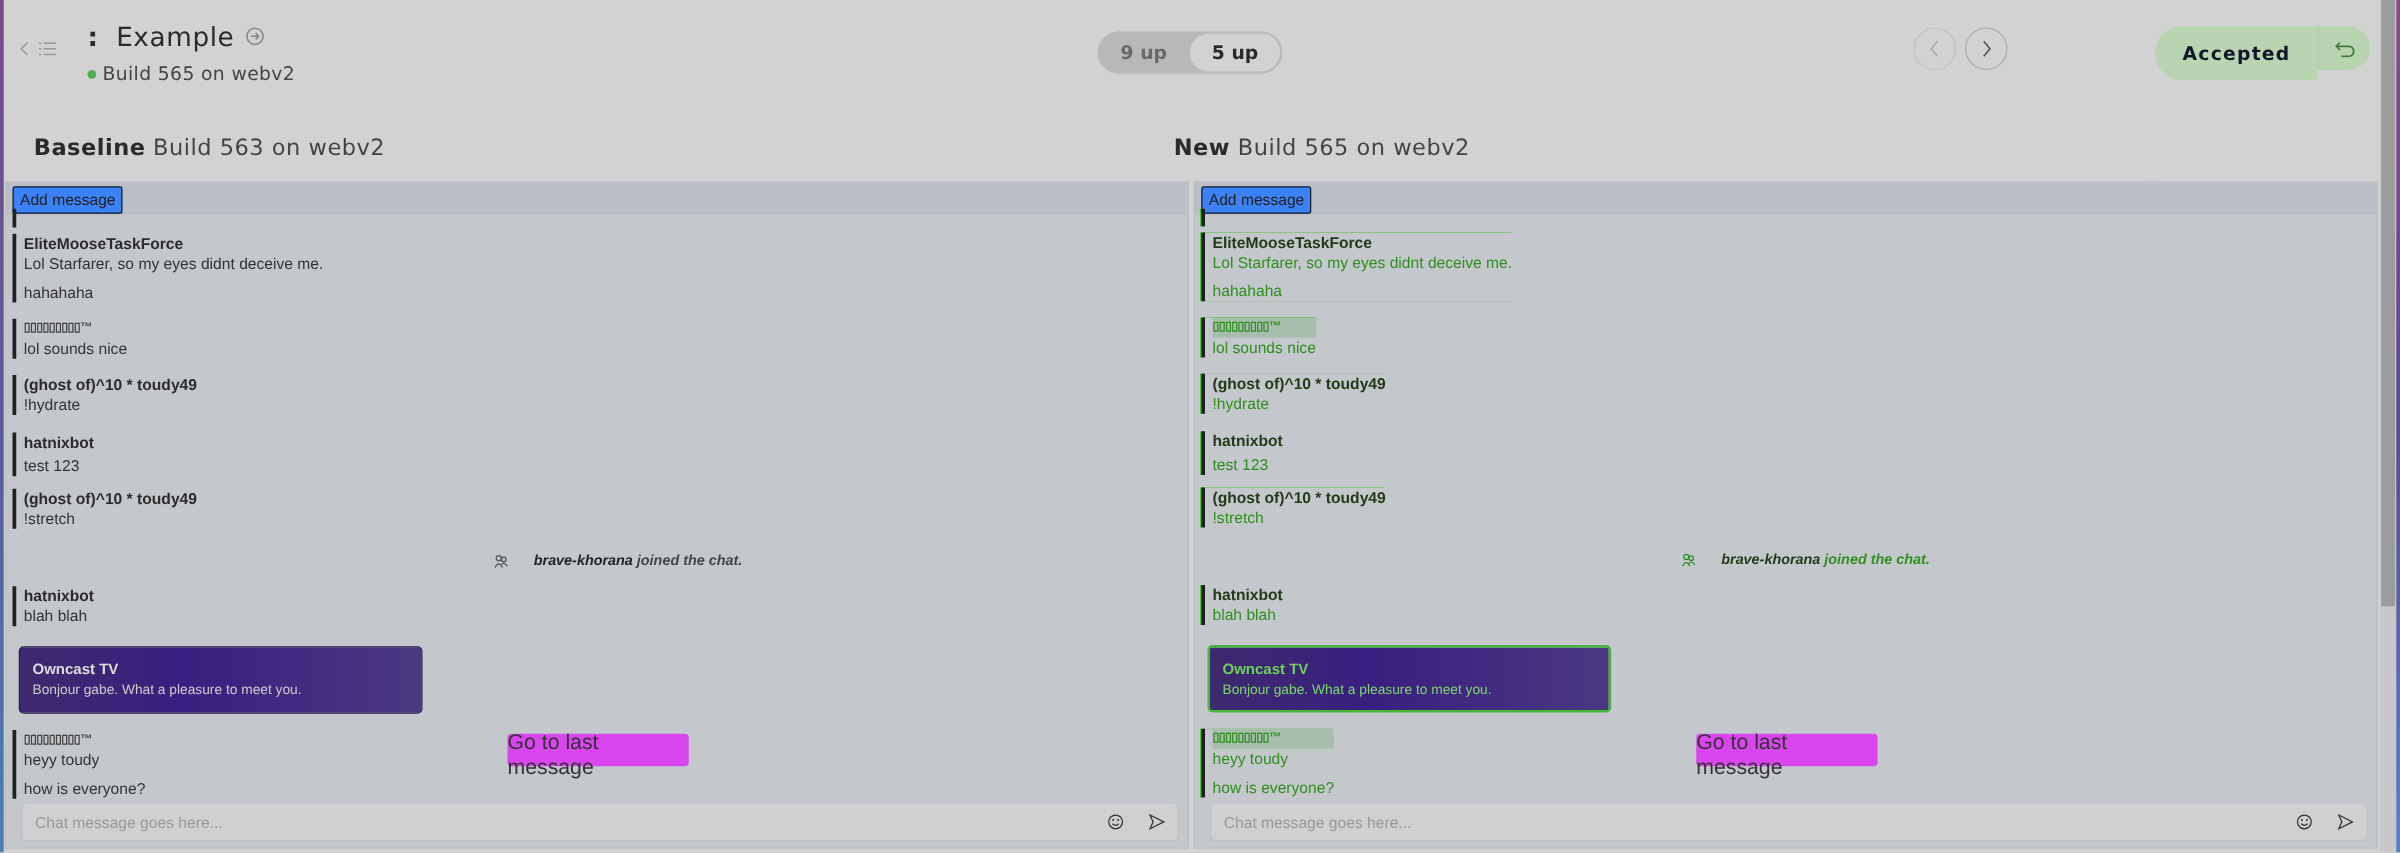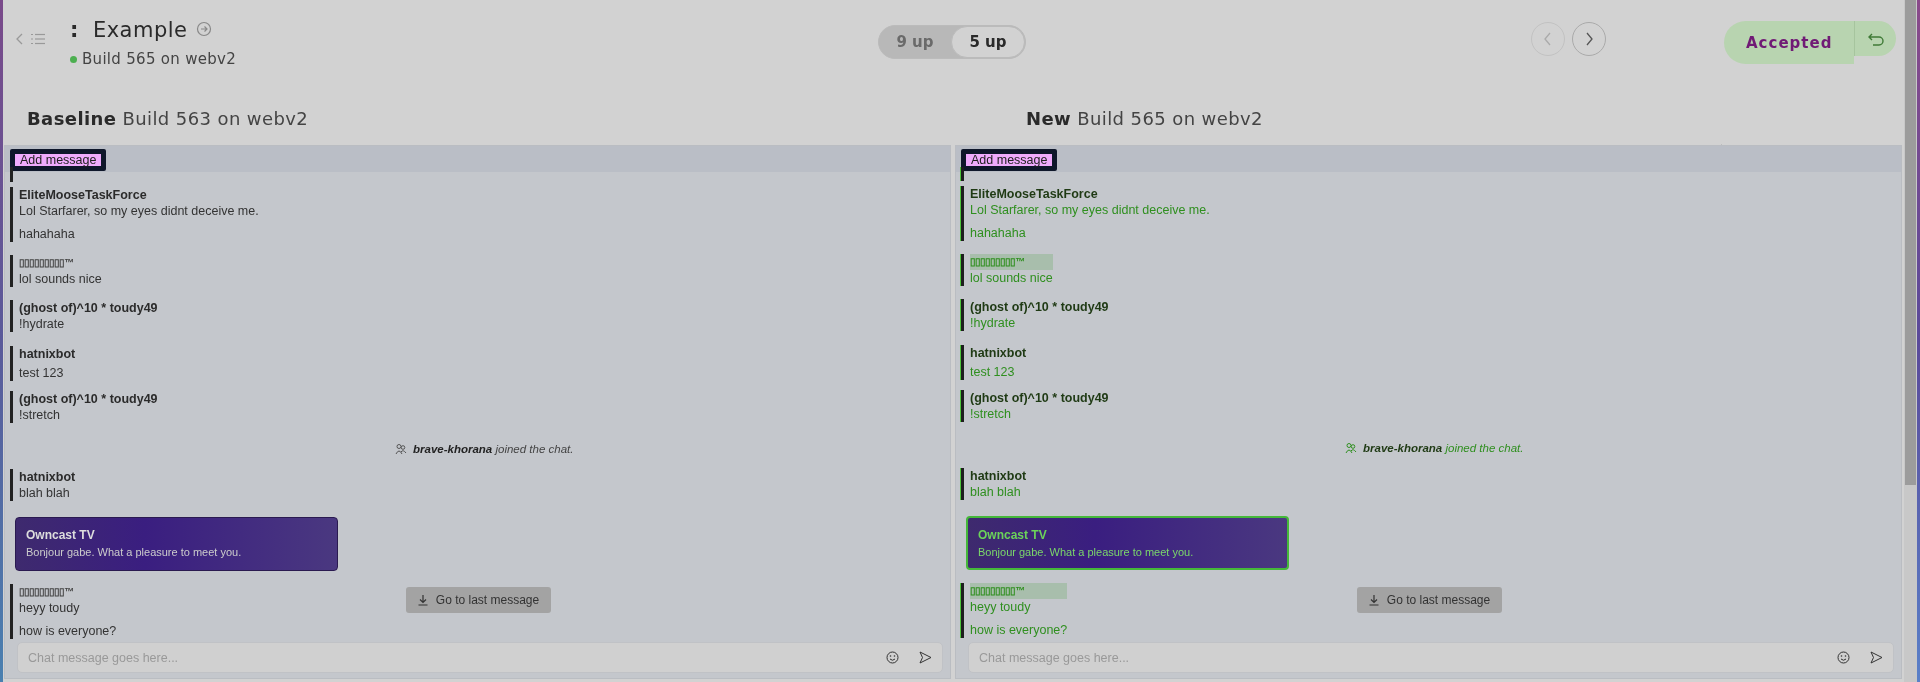--- a/index.html
+++ b/index.html
@@ -50,21 +50,21 @@
   }
   .toggle .opt { flex: 1; display: flex; align-items: center; justify-content: center; color: #6a6a6a; border-radius: 17px; }
   .toggle .opt.active { background: #d2d2d2; color: #2a2a2a; border: 1px solid #bbb; }
 
   .pager { position: absolute; left: 1531px; top: 22px; display: flex; gap: 7px; }
   .pager .pbtn { width: 34px; height: 34px; border-radius: 50%; border: 1px solid #aaa; display: flex; align-items: center; justify-content: center; color: #666; }
   .pager .pbtn.disabled { border-color: #c2c2c2; color: #aaa; }
 
   .accept-group { position: absolute; left: 1724px; top: 21px; display: flex; }
   .accepted {
-    height: 43px; padding: 4px 22px; background: #b8d4b0; color: #701a75;
+    height: 43px; padding: 4px 22px; background: #b8d4b0; color: #0f172a;
     border-radius: 22px 0 0 22px; font-weight: bold; font-size: 15px; letter-spacing: 1px;
     display: flex; align-items: center;
   }
   .undo {
     height: 35px; width: 42px; background: #b8d4b0; color: #3f7a36; border-radius: 0 18px 18px 0;
     border-left: 1px solid #a6c49e; display: flex; align-items: center; justify-content: center;
   }
 
   
   .pane-label { position: absolute; top: 108px; font-size: 18px; color: #444; letter-spacing: 0.4px; text-align: right; }
@@ -74,58 +74,58 @@
   .view-tools .diff { display: flex; align-items: center; gap: 6px; color: #2a85c8; font-weight: bold; font-size: 17px; }
 
   
   .pane {
     position: absolute; top: 145px; height: 534px; background: #c4c7cc;
     border: 1px solid #babdc2; overflow: hidden;
   }
   .pane .topbar { position: absolute; left: 0; top: 0; right: 0; height: 26px; background: #babec6; }
   .add-btn {
     position: absolute; left: 5px; top: 3px; height: 22px; padding: 0 5px;
-    background: #f0abfc; border: 5px solid #0f172a; border-radius: 2px;
+    background: #3b82f6; border: 1px solid #0f172a; border-radius: 2px;
     font-family: "Liberation Sans", sans-serif; font-size: 12.5px; color: #222;
     display: flex; align-items: center;
   }
   .msgs { position: absolute; left: 0; top: 26px; right: 0; bottom: 0; }
   .msg { position: absolute; left: 5px; border-left: 3px solid #222; padding-left: 6px; font-family: "Liberation Sans", sans-serif; }
   .msg .user { font-weight: bold; font-size: 12.5px; color: #2b2b2b; line-height: 16px; }
   .msg .body { font-size: 12.5px; color: #333; line-height: 16px; }
   .msg .body.gap { margin-top: 7px; }
   .msg .user.boxes { font-size: 10px; letter-spacing: -0.5px; color: #444; }
   .new .msg .body, .new .msg .body.gap { color: #2f8f1f; }
   .new .msg .user { color: #1f3a14; }
   .new .msg .user.boxes { color: #2f8f1f; background: #3e9a2e33; }
   .new .msg { border-left-color: #1e1e1e; box-shadow: -1px 0 0 #4cc43a; }
 
   .joined {
     position: absolute; font-family: "Liberation Sans", sans-serif; font-size: 11.5px; color: #444;
-    display: flex; align-items: center; gap: 6px; font-style: italic;
+    display: flex; align-items: center; gap: 20px; font-style: italic; font-weight: bold;
   }
   .joined b { font-style: italic; color: #222; }
   .new .joined { color: #2f8f1f; }
   .new .joined b { color: #1f3a14; }
 
   .owncast {
     position: absolute; left: 10px; width: 323px; height: 54px; border-radius: 4px;
     background: linear-gradient(90deg, #3e2a6e 0%, #3a1e80 40%, #4a3880 100%);
     border: 1px solid #2a1a50; padding: 9px 10px; font-family: "Liberation Sans", sans-serif;
   }
   .owncast .user { font-weight: bold; font-size: 12px; color: #ddd; line-height: 16px; }
   .owncast .body { font-size: 11px; color: #ccc; line-height: 17px; margin-top: 1px; }
   .new .owncast { border: 2px solid #45b83a; }
   .new .owncast .user { color: #6bd35a; }
   .new .owncast .body { color: #7bd86a; }
 
   .gotolast {
-    position: absolute; width: 145px; height: 26px; background: #a3a3a3; border-radius: 3px;
+    position: absolute; width: 145px; height: 26px; background: #d946ef; border-radius: 3px;
     display: flex; align-items: center; justify-content: center; gap: 8px;
-    font-family: "Liberation Sans", sans-serif; font-size: 12px; color: #333;
+    font-family: "Liberation Sans", sans-serif; font-size: 17px; color: #333; flex-direction: column;
   }
   .chatinput {
     position: absolute; bottom: 5px; height: 31px; border-radius: 5px;
     background: #d0d0d0; border: 1px solid #c0c2c6;
     display: flex; align-items: center; padding: 0 10px;
     font-family: "Liberation Sans", sans-serif; font-size: 12.5px; color: #999;
   }
   .chatinput .ph { flex: 1; }
   .chatinput .ic { margin-left: 20px; color: #333; display: flex; }
 </style>
@@ -195,21 +195,21 @@
     <svg width="16" height="14" viewBox="0 0 16 14">
         <path d="M4 2 L1 5 L4 8 M1 5 H11 A4 4 0 0 1 11 13 H5" stroke="#3f7a36" stroke-width="1.4" fill="none"></path>
       </svg>
   </div>
 </div>
 
 <div class="pane-label" style="left:27px">
   <b>Baseline</b>
   <span>Build 563 on webv2</span>
 </div>
-<div class="pane-label" style="left:1026px">
+<div class="pane-label" style="left:939px">
   <b>New</b>
   <span>Build 565 on webv2</span>
 </div>
 
 <div class="view-tools">
   <span>
     <svg width="18" height="17" viewBox="0 0 18 17">
         <rect x="1" y="2" width="15" height="11" rx="1.5" stroke="#2a85c8" stroke-width="1.5" fill="none"></rect>
         <path d="M4 13 L3 16 L7 13" stroke="#2a85c8" stroke-width="1.3" fill="none"></path>
         <line x1="5" y1="6" x2="12" y2="6" stroke="#2a85c8" stroke-width="1.3"></line>

